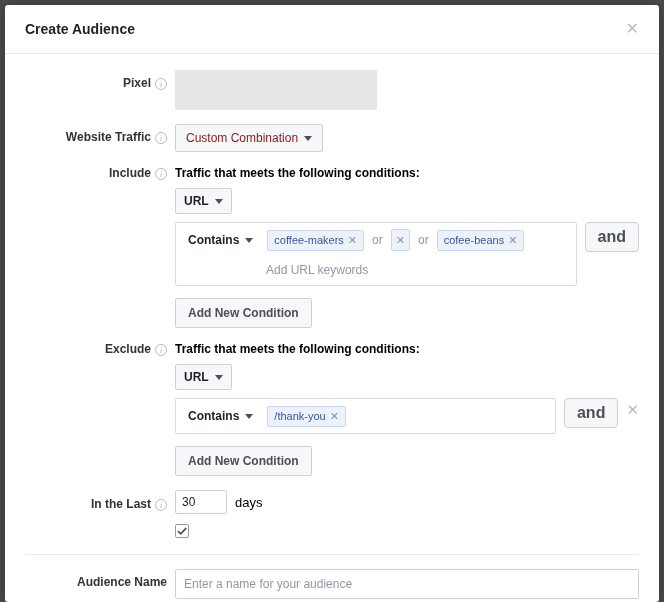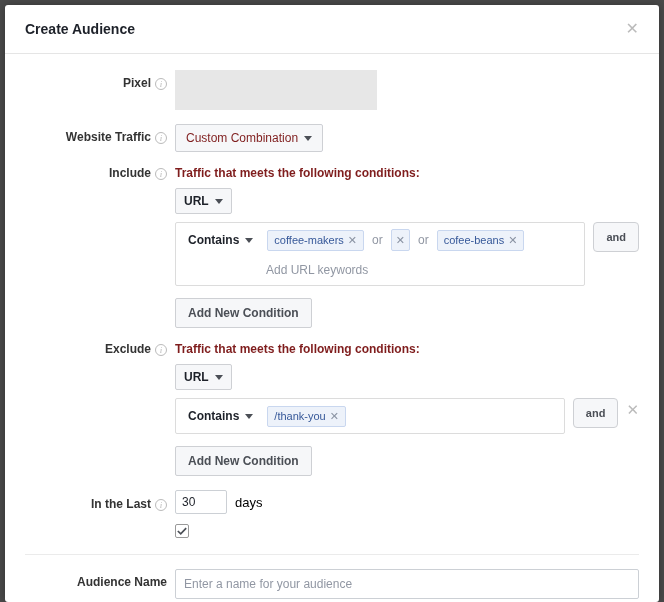--- a/index.html
+++ b/index.html
@@ -61,21 +61,21 @@
   .strong { font-weight:bold; color:#1d2129;}
   .caret {
     width:0;height:0;border-left:4px solid transparent;border-right:4px solid transparent;border-top:5px solid #4b4f56;
   }
   .grey-btn {
     display:inline-flex; align-items:center;
     background:#f6f7f9; border:1px solid #ced0d4; border-radius:2px;
     padding:0 12px; height:30px; font-size:12px; color:#4b4f56;
     cursor:pointer; font-weight:bold;
   }
-  .subhead { font-weight:bold; font-size:12px; color:#7f1d1d; margin-bottom:8px;}
+  .subhead { font-weight:bold; font-size:12px; color:#000000; margin-bottom:8px;}
   .cond-box {
     border:1px solid #dcdcdc; border-radius:2px; background:#fff;
   }
   .cond-box-top {
     display:flex; align-items:center; padding:6px 8px; gap:6px; flex-wrap:wrap;
   }
   .cond-box-bottom {
     padding:6px 8px 8px 90px; color:#9197a3; font-size:12px;
   }
   .contains {
@@ -88,21 +88,21 @@
     background:#edf2fa; border:1px solid #c9d7ef;
     border-radius:2px; padding:3px 6px; font-size:11px; color:#365899;
   }
   .token .tx { color:#8a93a3; font-size:11px; cursor:pointer;}
   .or { color:#9197a3; font-size:12px; padding:0 2px;}
   .token-empty { background:#edf2fa; border:1px solid #c9d7ef; border-radius:2px; padding:3px 4px;}
   .token-empty .tx { color:#8a93a3; font-size:11px; cursor:pointer;}
   .cond-row { display:flex; align-items:flex-start; gap:8px; margin-bottom:12px;}
   .and-btn {
     background:#f6f7f9; border:1px solid #ced0d4; border-radius:4px;
-    padding:0 12px; height:30px; font-size:11px; color:#4b4f56; font-weight:bold;
+    padding:0 12px; height:30px; font-size:16px; color:#4b4f56; font-weight:bold;
     cursor:pointer;
   }
   .row-minus { color:#bbb; font-size:15px; cursor:pointer; padding:4px 0 0 0; line-height:1;}
   .num-input {
     width:52px; height:24px; border:1px solid #ccd0d5; border-radius:2px;
     padding:3px 6px; font-size:12px; color:#1d2129; text-align:left;
   }
   .days { padding-left:8px; color:#000000; font-size:13px;}
   .chk-row { display:flex; align-items:center; gap:6px; margin-top:4px;}
   .chk {

